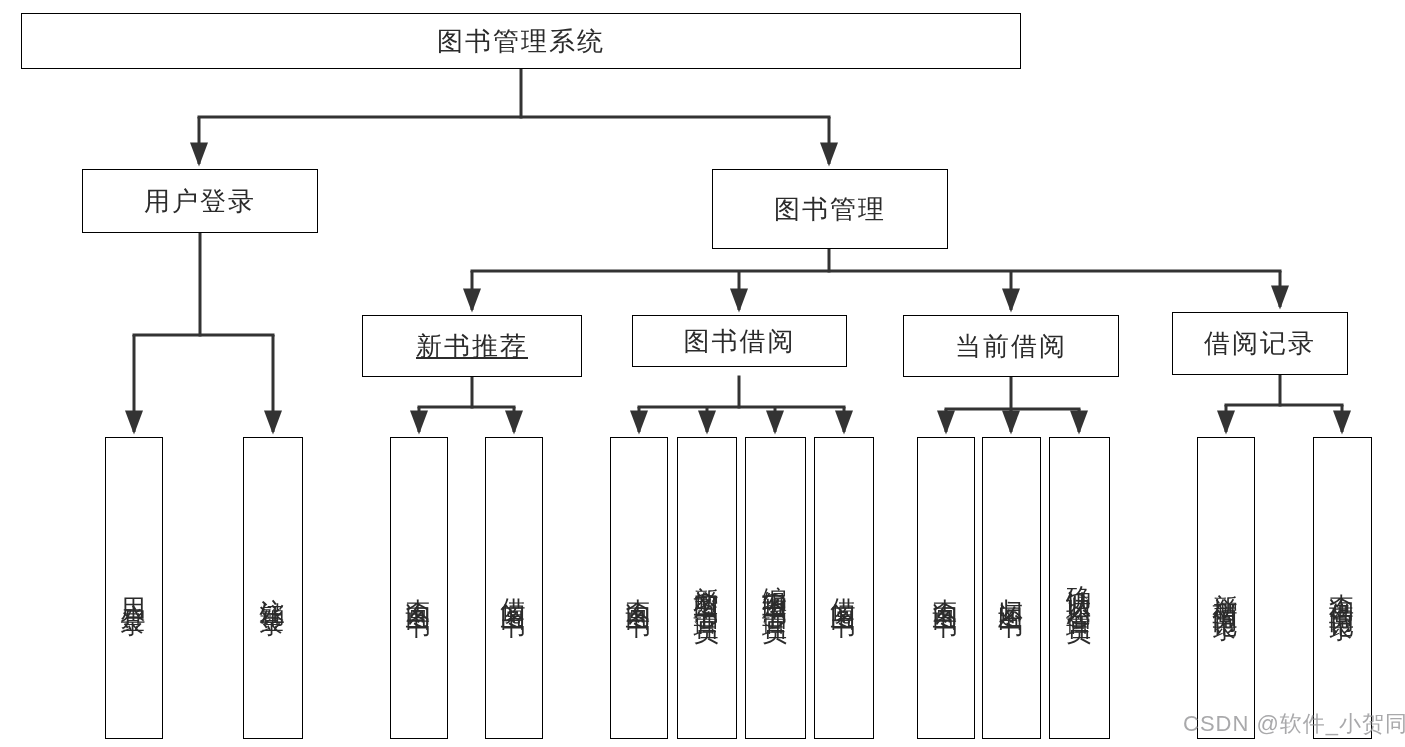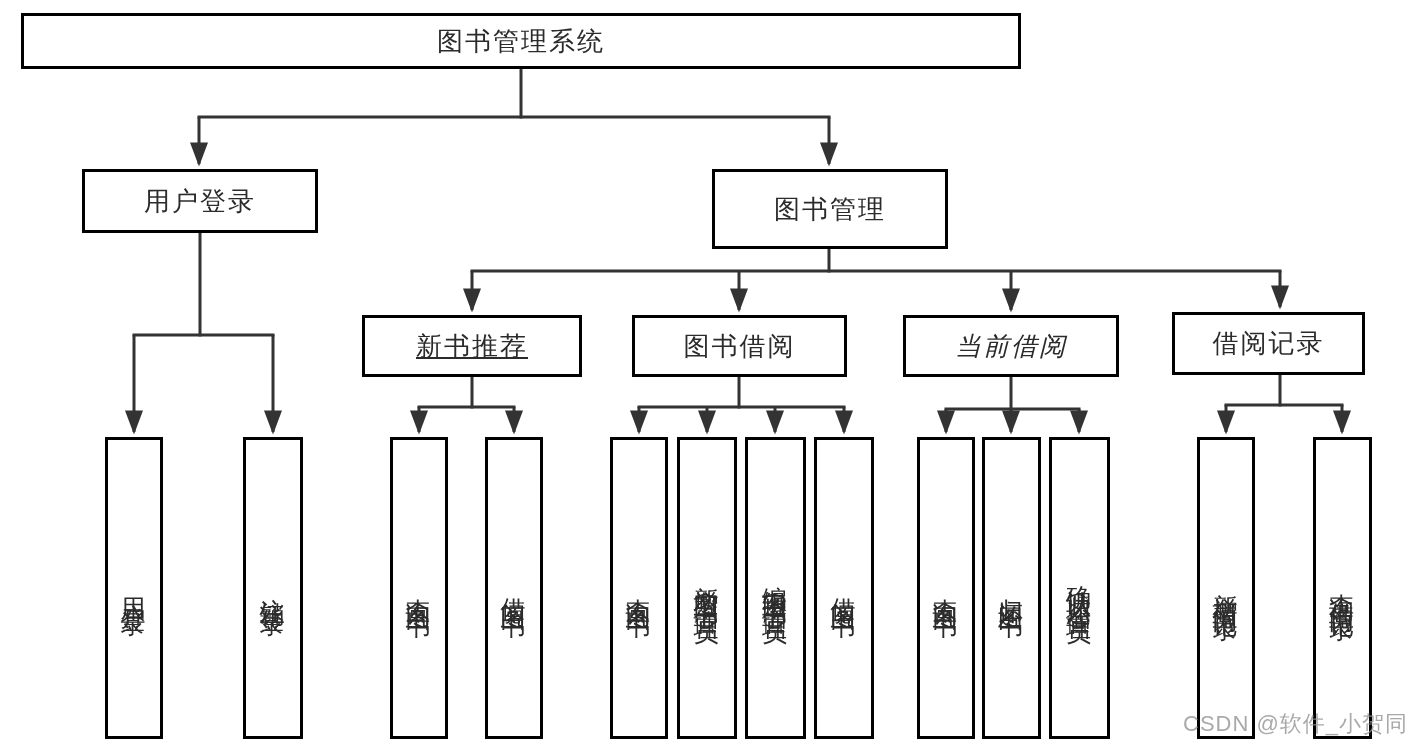--- a/index.html
+++ b/index.html
@@ -14,21 +14,21 @@
   .connectors {
     position: absolute;
     left: 0; top: 0;
     width: 1405px; height: 747px;
     pointer-events: none;
   }
   .node {
     position: absolute;
     box-sizing: border-box;
     background: #ffffff;
-    border: 3px solid #000000;
+    border: 1px solid #000000;
     display: flex;
     align-items: center;
     justify-content: center;
     color: #2b2b2b;
     font-size: 26px;
     letter-spacing: 2px;
     text-align: center;
     white-space: nowrap;
   }
   .node.v {
@@ -101,23 +101,23 @@
       <line x1="1342" y1="405" x2="1342" y2="432" marker-end="url(#arrow)"></line>
     </g>
   </svg>
 
   <div class="node" style="left:21px; top:13px; width:1000px; height:56px;">图书管理系统</div>
 
   <div class="node" style="left:82px; top:169px; width:236px; height:64px;">用户登录</div>
   <div class="node" style="left:712px; top:169px; width:236px; height:80px;">图书管理</div>
 
   <div class="node" style="left:362px; top:315px; width:220px; height:62px;text-decoration:underline;">新书推荐</div>
-  <div class="node" style="left:632px; top:315px; width:215px; height:62px;">图书借阅</div>
-  <div class="node" style="left:903px; top:315px; width:216px; height:62px;font-style:italic;">当前借阅</div>
-  <div class="node" style="left:1172px; top:312px; width:193px; height:63px;">借阅记录</div>
+  <div class="node" style="left:632px; top:315px; width:215px; height:52px;">图书借阅</div>
+  <div class="node" style="left:903px; top:315px; width:216px; height:62px;">当前借阅</div>
+  <div class="node" style="left:1172px; top:312px; width:176px; height:63px;">借阅记录</div>
 
   <div class="node v" style="left:105px; top:437px; width:58px; height:302px;">用户登录</div>
   <div class="node v" style="left:243px; top:437px; width:60px; height:302px;">注销登录</div>
 
   <div class="node v" style="left:390px; top:437px; width:58px; height:302px;">查询图书</div>
   <div class="node v" style="left:485px; top:437px; width:58px; height:302px;">借阅图书</div>
 
   <div class="node v" style="left:610px; top:437px; width:58px; height:302px;">查询图书</div>
   <div class="node v" style="left:677px; top:437px; width:60px; height:302px;">新增图书（管理员）</div>
   <div class="node v" style="left:745px; top:437px; width:61px; height:302px;">编辑图书（管理员）</div>

